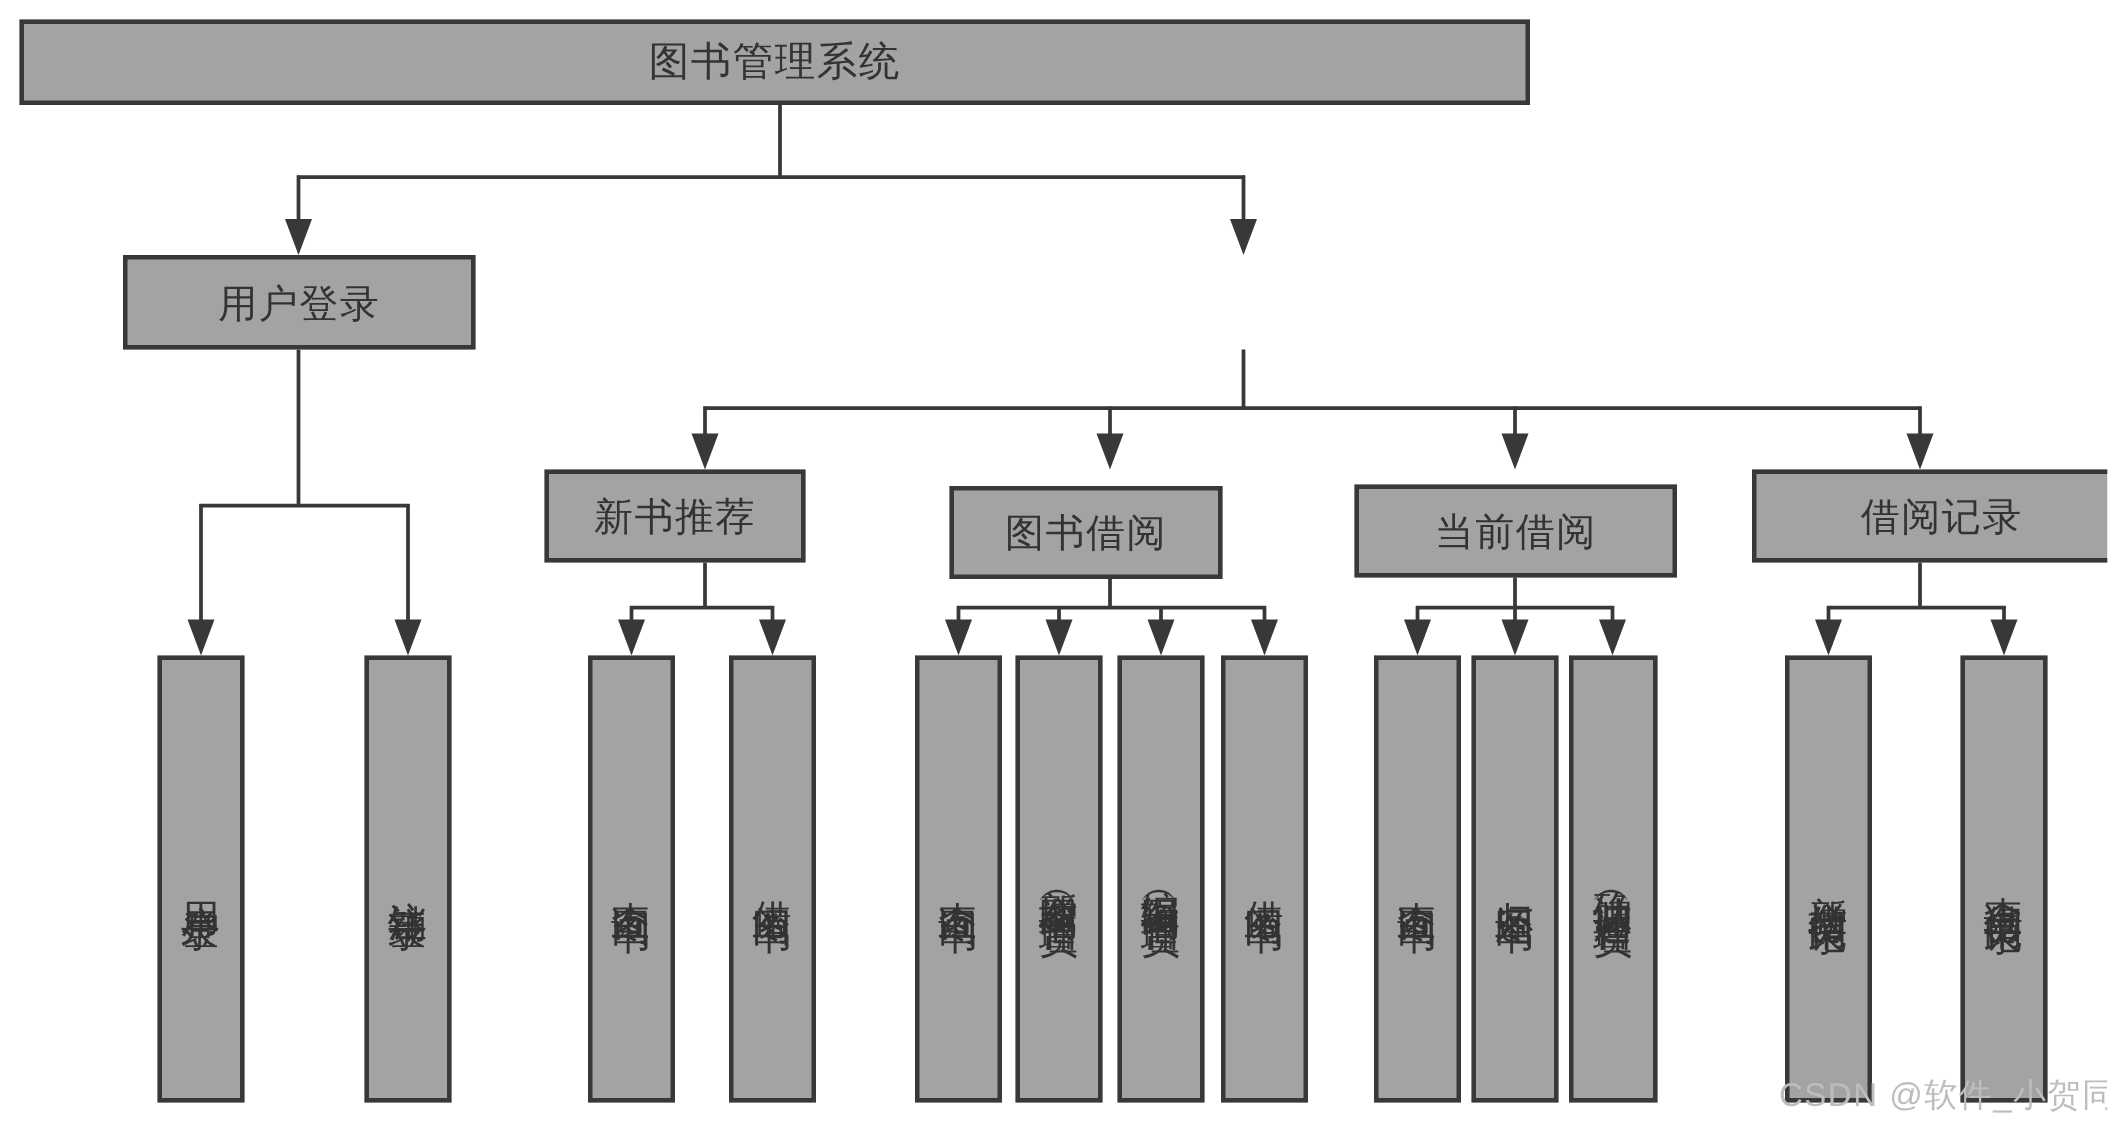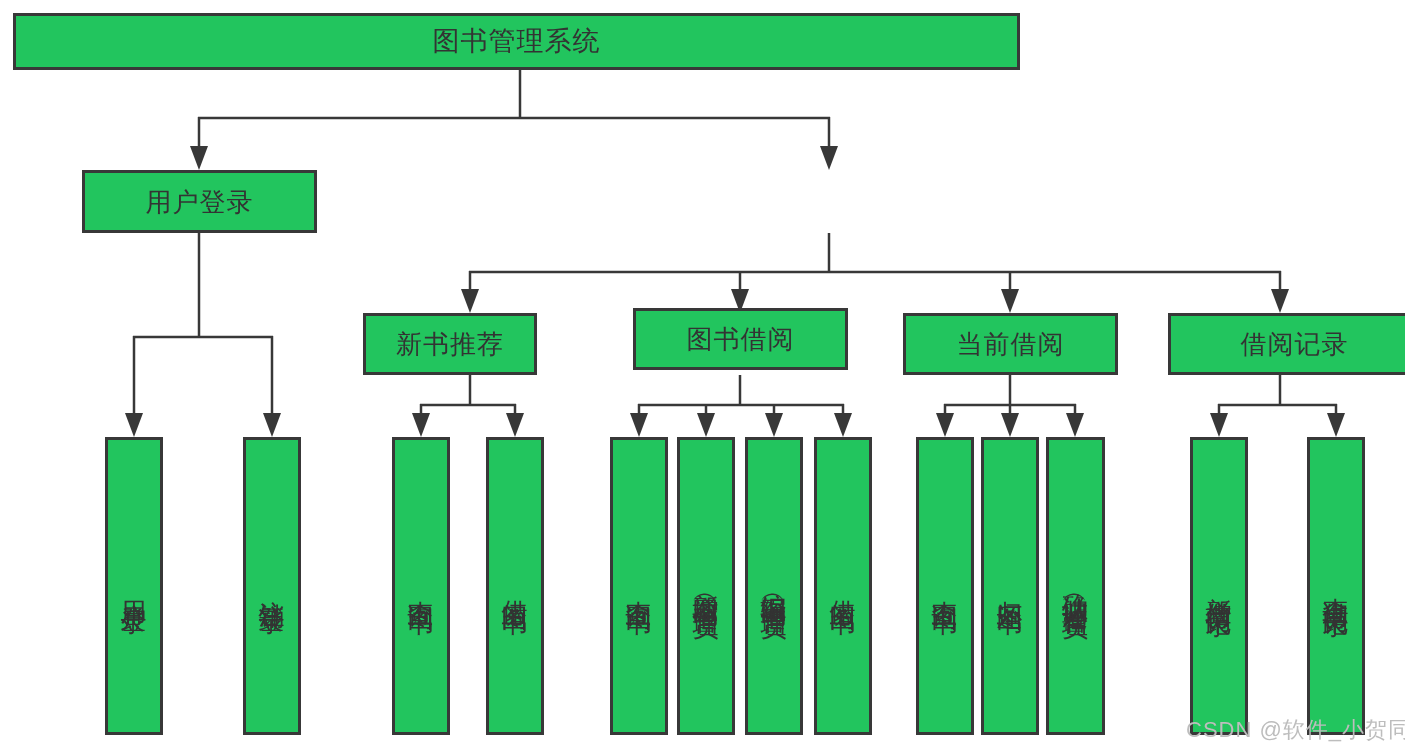--- a/index.html
+++ b/index.html
@@ -9,21 +9,21 @@
     background:#ffffff;
     font-family:"Liberation Sans","DejaVu Sans",sans-serif;
     color:#333333;
     overflow:hidden;
   }
   svg.wires{position:absolute;left:0;top:0;width:1405px;height:747px;}
   .node{
     position:absolute;
     box-sizing:border-box;
     border:3px solid #383838;
-    background:#22c55e;
+    background:#a3a3a3;
     display:flex;
     align-items:center;
     justify-content:center;
     font-size:26px;
     line-height:1;
     white-space:nowrap;
     letter-spacing:1px;
   }
   .node.title{font-size:27px;}
   .node.v{
@@ -123,22 +123,22 @@
       <line x1="1336" y1="404" x2="1336" y2="415"></line>
       <polygon points="1327,413 1345,413 1336,437" fill="#383838" stroke="none"></polygon>
     </g>
   </svg>
 
   <div class="node title" style="left:13px;top:13px;width:1007px;height:57px">图书管理系统</div>
 
   <div class="node" style="left:82px;top:170px;width:235px;height:63px">用户登录</div>
 
   <div class="node" style="left:363px;top:313px;width:174px;height:62px">新书推荐</div>
-  <div class="node" style="left:633px;top:308px;width:215px;height:62px">图书借阅</div>
-  <div class="node" style="left:903px;top:313px;width:215px;height:62px">当前借阅</div>
+  <div class="node" style="left:633px;top:324px;width:182px;height:62px">图书借阅</div>
+  <div class="node" style="left:903px;top:323px;width:215px;height:62px">当前借阅</div>
   <div class="node" style="left:1168px;top:313px;width:253px;height:62px">借阅记录</div>
 
   <div class="node v" style="left:105px;top:437px;width:58px;height:298px">用户登录</div>
   <div class="node v" style="left:243px;top:437px;width:58px;height:298px">注销登录</div>
 
   <div class="node v" style="left:392px;top:437px;width:58px;height:298px">查询图书</div>
   <div class="node v" style="left:486px;top:437px;width:58px;height:298px">借阅图书</div>
 
   <div class="node v" style="left:610px;top:437px;width:58px;height:298px">查询图书</div>
   <div class="node v" style="left:677px;top:437px;width:58px;height:298px">新增图书（管理员）</div>

